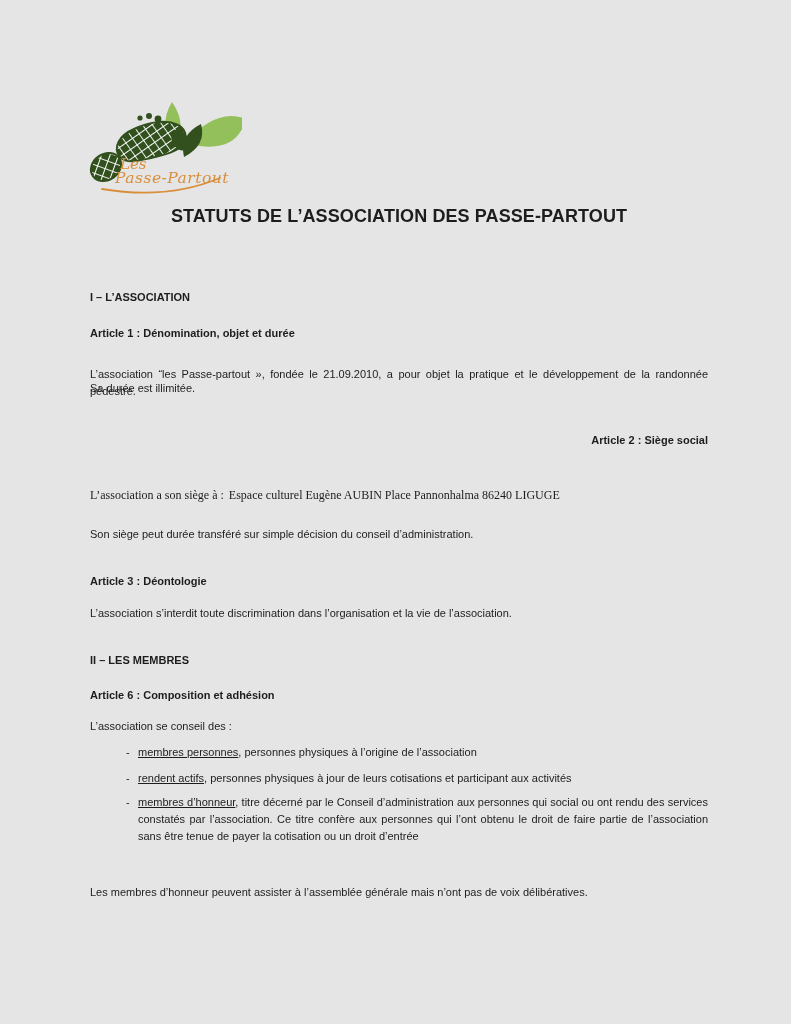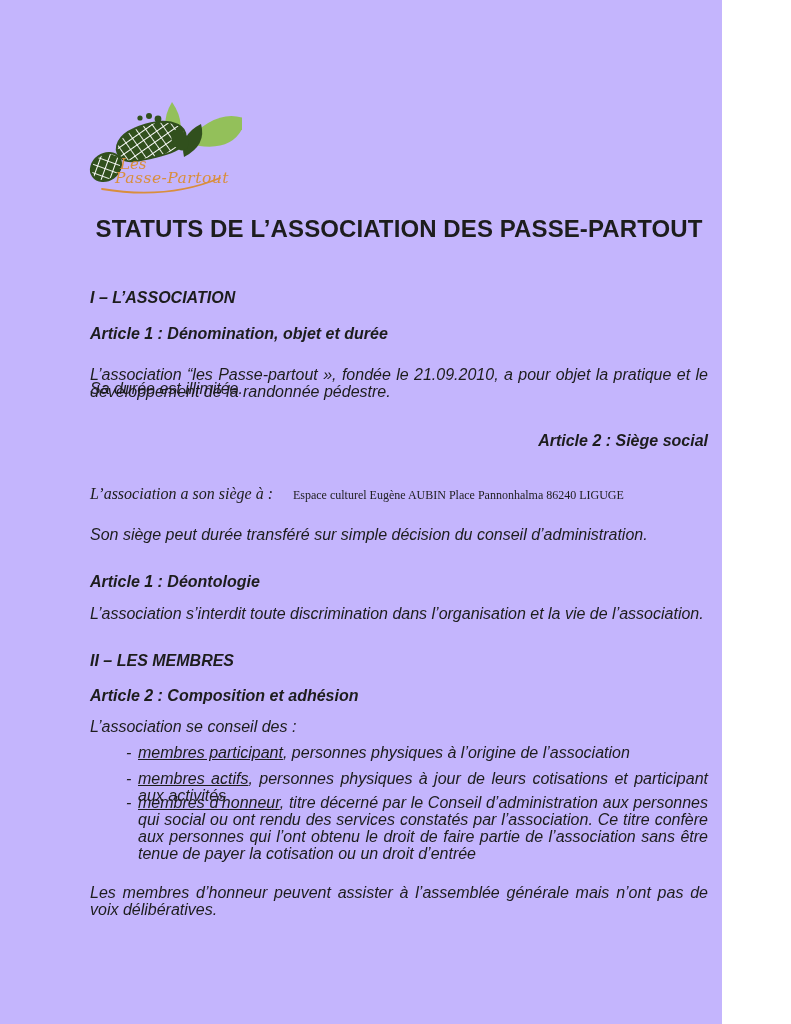--- a/index.html
+++ b/index.html
@@ -1,35 +1,35 @@
 <!DOCTYPE html>
 <html><head>
 <meta charset="utf-8">
 <style>
   html, body { margin: 0; padding: 0; background: #ffffff; }
   .page {
     position: relative;
-    width: 722px;
+    width: 791px;
     height: 1024px;
-    background: #c4b5fd;
+    background: #e5e5e5;
     font-family: "Liberation Sans", sans-serif;
     color: #1d1d1d;
     overflow: hidden;
   }
   .blk { position: absolute; left: 90px; width: 618px; }
-  .body-text { font-size: 16px; line-height: 17px; font-style: italic; }
+  .body-text { font-size: 11px; line-height: 17px; }
   .bold { font-weight: bold; }
   .just { text-align: justify; margin-top: 11px; }
 
   .logo-wrap { position: absolute; left: 82px; top: 95px; width: 160px; height: 103px; }
   .logo-script { font-family: "DejaVu Serif", serif; font-style: italic; fill: #d98e3c; }
 
   .doc-title {
-    top: 217px;
-    font-size: 24px;
+    top: 204px;
+    font-size: 18px;
     font-weight: bold;
     text-align: center;
     letter-spacing: 0.1px;
     line-height: 24px;
   }
 
   .pos-s1h   { top: 289px; }
   .pos-a1h   { top: 325px; }
   .pos-a1p1  { top: 355px; }
   .pos-a1p2  { top: 380px; }
@@ -40,21 +40,21 @@
   .pos-a3p   { top: 605px; }
   .pos-s2h   { top: 652px; }
   .pos-a4h   { top: 687px; }
   .pos-intro { top: 718px; }
   .pos-b1    { top: 744px; }
   .pos-b2    { top: 770px; }
   .pos-b3    { top: 794px; }
   .pos-close { top: 873px; }
 
   .siege-line { font-family: "Liberation Serif", serif; line-height: 20px; }
-  .siege-prefix { font-size: 16px; margin-right: 20px; font-style: italic; }
+  .siege-prefix { font-size: 12px; margin-right: 5px; }
   .siege-value  { font-size: 12px; }
 
   .bullet { position: absolute; left: 90px; width: 618px; }
   .bullet .dash { position: absolute; left: 36px; top: 0; }
   .bullet .btext { margin-left: 48px; text-align: justify; }
   .uterm { text-decoration: underline; }
 </style>
 </head>
 <body>
 
@@ -97,36 +97,36 @@
   <div class="blk body-text bold pos-a1h">Article 1 : Dénomination, objet et durée</div>
   <div class="blk body-text just pos-a1p1">L’association “les Passe-partout », fondée le 21.09.2010, a pour objet la pratique et le développement de la randonnée pédestre.</div>
   <div class="blk body-text pos-a1p2">Sa durée est illimitée.</div>
 
   <div class="blk body-text bold pos-a2h">Article 2 : Siège social</div>
   <div class="blk siege-line pos-siege">
     <span class="siege-prefix">L’association a son siège à :</span><span class="siege-value">Espace culturel Eugène AUBIN Place Pannonhalma 86240 LIGUGE</span>
   </div>
   <div class="blk body-text pos-a2p">Son siège peut durée transféré sur simple décision du conseil d’administration.</div>
 
-  <div class="blk body-text bold pos-a3h">Article 1 : Déontologie</div>
+  <div class="blk body-text bold pos-a3h">Article 3 : Déontologie</div>
   <div class="blk body-text bold pos-s2h">II – LES MEMBRES</div>
 
   <div class="blk body-text pos-a3p">L’association s’interdit toute discrimination dans l’organisation et la vie de l’association.</div>
 
-  <div class="blk body-text bold pos-a4h">Article 2 : Composition et adhésion</div>
+  <div class="blk body-text bold pos-a4h">Article 6 : Composition et adhésion</div>
   <div class="blk body-text pos-intro">L’association se conseil des :</div>
 
   <div class="bullet body-text pos-b1">
     <span class="dash">-</span>
-    <div class="btext"><span class="uterm">membres participant</span><span>, personnes physiques à l’origine de l’association</span></div>
+    <div class="btext"><span class="uterm">membres personnes</span><span>, personnes physiques à l’origine de l’association</span></div>
   </div>
 
   <div class="bullet body-text pos-b2">
     <span class="dash">-</span>
-    <div class="btext"><span class="uterm">membres actifs</span><span>, personnes physiques à jour de leurs cotisations et participant aux activités</span></div>
+    <div class="btext"><span class="uterm">rendent actifs</span><span>, personnes physiques à jour de leurs cotisations et participant aux activités</span></div>
   </div>
 
   <div class="bullet body-text pos-b3">
     <span class="dash">-</span>
     <div class="btext"><span class="uterm">membres d’honneur</span><span>, titre décerné par le Conseil d’administration aux personnes qui social ou ont rendu des services constatés par l’association. Ce titre confère aux personnes qui l’ont obtenu le droit de faire partie de l’association sans être tenue de payer la cotisation ou un droit d’entrée</span></div>
   </div>
 
   <div class="blk body-text just pos-close">Les membres d’honneur peuvent assister à l’assemblée générale mais n’ont pas de voix délibératives.</div>
 
 </div>

